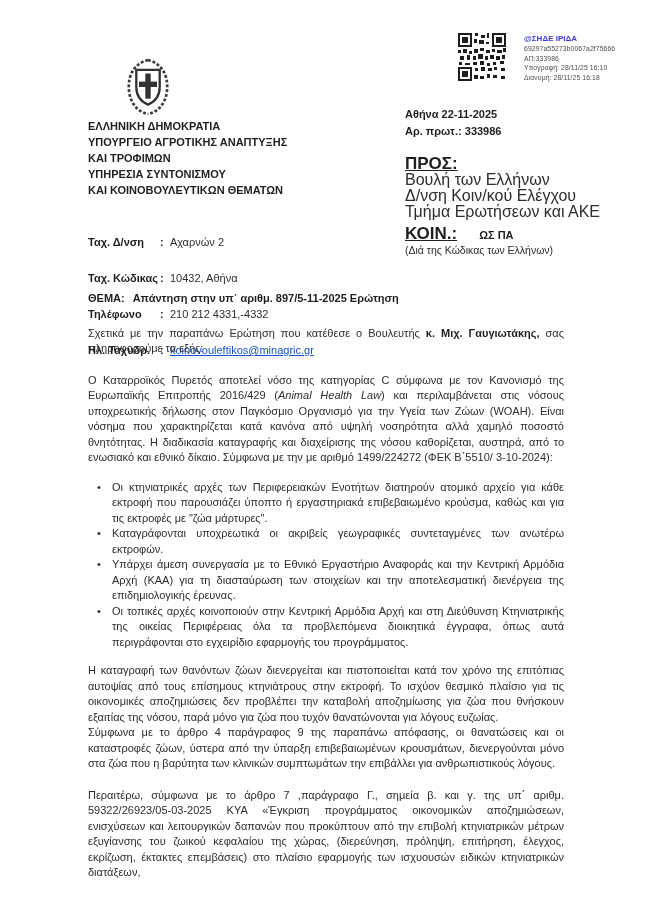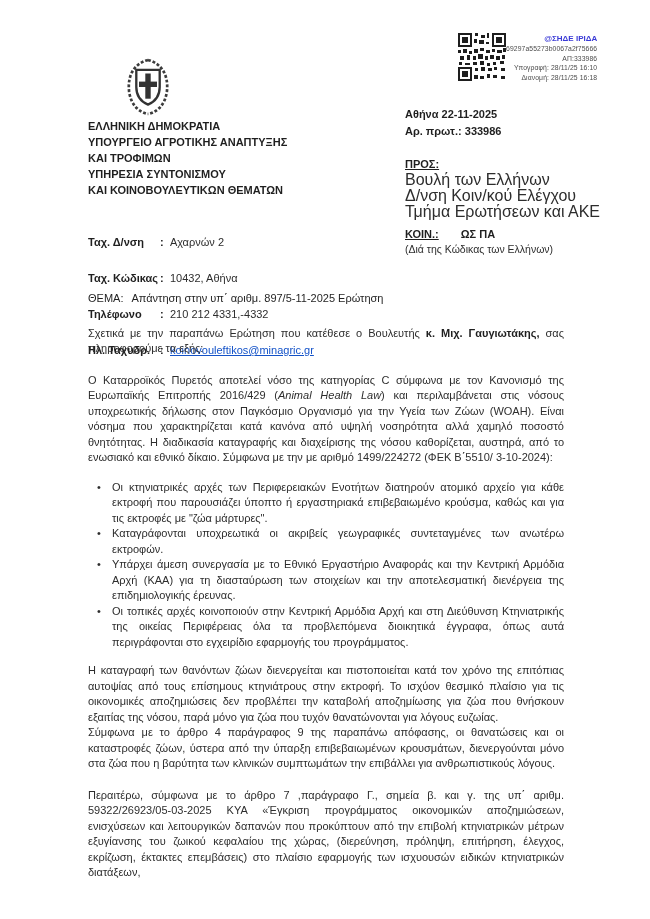--- a/index.html
+++ b/index.html
@@ -9,49 +9,49 @@
     font-family: "Liberation Sans", "DejaVu Sans", sans-serif;
     color: #2d2d2d;
     position: relative;
     overflow: hidden;
   }
   .page { position: absolute; inset: 0; background: #fff; }
 
   
   .stamp { position: absolute; left: 458px; top: 33px; display: flex; align-items: flex-start; }
   .stamp .qr { width: 48px; height: 48px; flex: 0 0 auto; }
-  .stamp-text { margin-left: 0; padding-top: 1px; text-align: right; }
+  .stamp-text { margin-left: 18px; padding-top: 1px; }
   .stamp-text .s-line1 { font-size: 8px; font-weight: bold; color: #3a3ad6; line-height: 10px; }
   .stamp-text .s-line { font-size: 6.8px; color: #4c4c4c; line-height: 9.5px; letter-spacing: 0.1px; }
 
   
   .emblem { position: absolute; left: 121px; top: 57px; width: 54px; height: 60px; }
   .org-block { position: absolute; left: 88px; top: 118px; width: 300px; }
   .org-line { font-weight: bold; font-size: 11px; line-height: 16px; color: #1f1f1f; }
   .contact-block { position: absolute; left: 88px; top: 214px; width: 310px; }
   .contact-row { display: flex; font-size: 11px; line-height: 16px; margin-top: 20px; }
   .contact-row .c-label { font-weight: bold; width: 72px; flex: 0 0 auto; color: #1f1f1f; }
   .contact-row .c-colon { width: 10px; flex: 0 0 auto; font-weight: bold; color: #1f1f1f; }
   .contact-row .c-value { color: #2d2d2d; }
   a.email-link { color: #1352c8; text-decoration: underline; }
 
   
   .meta-block { position: absolute; left: 405px; top: 106px; }
   .meta-line { font-weight: bold; font-size: 11px; line-height: 16.5px; color: #1f1f1f; }
   .pros-block { position: absolute; left: 405px; top: 156px; width: 220px; }
-  .block-label { font-weight: bold; text-decoration: underline; font-size: 11px; line-height: 16px; color: #1f1f1f; }
+  .block-label { font-weight: bold; text-decoration: underline; font-size: 17px; line-height: 16px; color: #1f1f1f; }
   .pros-line { font-size: 16px; line-height: 16px; color: #2d2d2d; }
   .koin-block { position: absolute; left: 405px; top: 226px; width: 230px; }
   .koin-row { font-size: 11px; line-height: 16px; }
   .koin-value { font-weight: bold; margin-left: 19px; color: #1f1f1f; }
   .koin-sub { font-size: 10.5px; line-height: 15px; color: #2d2d2d; }
 
   
   .doc-body { position: absolute; left: 88px; top: 291px; width: 476px; font-size: 11px; line-height: 15.5px; color: #2d2d2d; }
-  .subject { font-weight: normal; color: #1f1f1f; margin-bottom: 19px; }
+  .subject { font-weight: bold; color: #1f1f1f; margin-bottom: 19px; }
   .subject .subject-text { margin-left: 8px; }
   .para { text-align: justify; }
   .intro { margin-bottom: 16px; }
   .p1 { margin-bottom: 14px; }
   .bold-inline { font-weight: bold; color: #1f1f1f; }
   .italic-inline { font-style: italic; }
   .bullet-list { margin-bottom: 13px; }
   .bullet-item { position: relative; padding-left: 24px; text-align: justify; }
   .bullet-item .marker { position: absolute; left: 9px; top: 0; font-size: 11px; }
   .p2 { }

